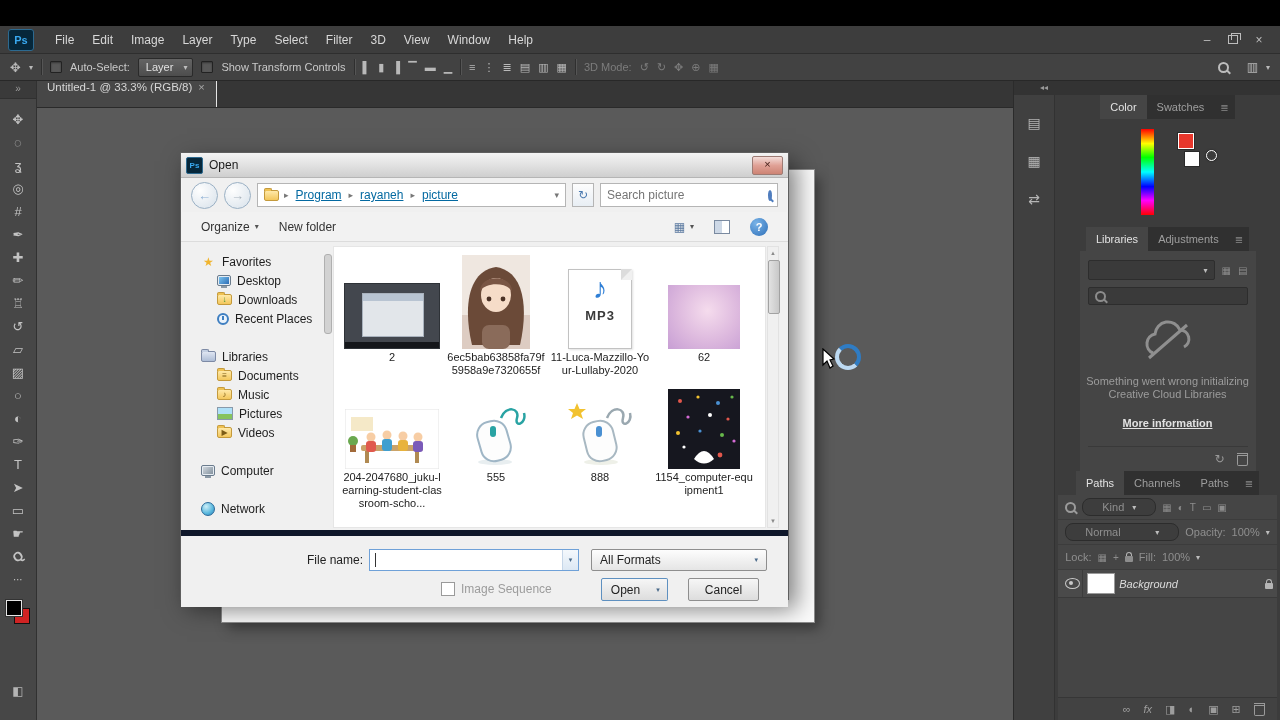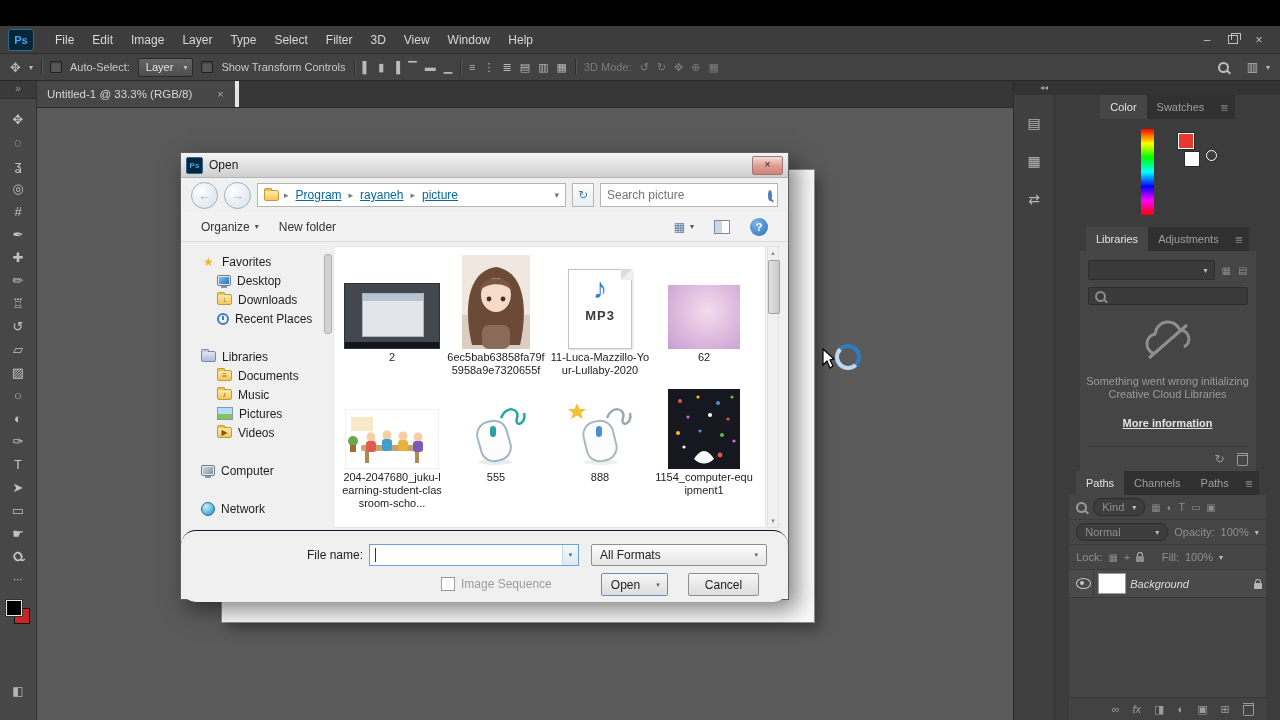--- a/index.html
+++ b/index.html
@@ -39,22 +39,22 @@
   .toolslist{display:flex;flex-direction:column;align-items:center;padding-top:9px;}
   .tool{width:34px;height:23px;line-height:23px;text-align:center;color:#c3c3c3;font-size:13px;}
   .toolslist .tool:nth-child(20) span{display:inline-block;transform:rotate(-40deg);font-weight:bold;}
   .swB{position:relative;width:26px;height:26px;margin:8px auto 0;}
   .swback{position:absolute;right:1px;bottom:1px;width:14px;height:14px;background:#cf2323;border:1px solid #111;}
   .swfront{position:absolute;left:1px;top:1px;width:14px;height:14px;background:#000;border:1px solid #e6e6e6;box-shadow:0 0 0 1px #333;}
   .qmask{position:absolute;bottom:22px;left:0;width:36px;text-align:center;color:#b5b5b5;font-size:12px;}
 
   
   .tabbar{left:36px;top:81px;width:977px;height:26px;background:#363636;border-bottom:1px solid #2a2a2a;display:flex;}
-  .doctab{display:inline-flex;align-items:center;gap:25px;height:26px;padding:0 11px;background:#474747;
-          border-right:4px solid #e5e5e5;color:#d6d6d6;font-size:11.5px;}
+  .doctab{display:inline-flex;gap:6px;height:26px;padding:0 11px;background:#474747;
+          border-right:1px solid #e5e5e5;color:#d6d6d6;font-size:11.5px;}
   .tabx{color:#a8a8a8;font-size:11px;}
   .canvaspage{left:222px;top:170px;width:592px;height:452px;background:#fbfbfb;
               box-shadow:0 0 0 1px #8d8d8d,6px 7px 12px rgba(0,0,0,.35);z-index:1;}
 
   
   .rightdock{left:1013px;top:81px;width:267px;height:639px;background:#3c3c3c;border-left:1px solid #2b2b2b;z-index:3;}
   .dockhead2{height:14px;background:#333;color:#9a9a9a;font-size:8px;line-height:14px;padding-left:26px;}
   .icostrip{position:absolute;left:0;top:14px;width:40px;bottom:0;background:#404040;border-right:1px solid #323232;
             display:flex;flex-direction:column;align-items:center;padding-top:20px;gap:22px;color:#b5b5b5;font-size:14px;}
   .panelcol{position:absolute;left:40px;top:14px;right:0;bottom:0;display:flex;flex-direction:column;align-items:center;}
@@ -76,21 +76,21 @@
              color:#9a9a9a;padding:0 6px;flex:1;font-size:10px;}
   .libsearch{display:flex;align-items:center;height:16px;background:#3a3a3a;border:1px solid #2d2d2d;border-radius:2px;
              color:#8c8c8c;padding:0 6px;margin-top:7px;gap:6px;}
   .liberr{width:176px;margin:10px auto 16px;text-align:center;color:#9c9c9c;font-size:11px;line-height:13px;}
   .liblink{text-align:center;margin-top:11px;color:#e2e2e2;font-size:11px;font-weight:bold;text-decoration:underline;}
   .libfoot{position:absolute;left:8px;right:8px;bottom:5px;border-top:1px solid #393939;padding-top:5px;
            display:flex;justify-content:flex-end;gap:12px;color:#9a9a9a;font-size:12px;align-items:center;}
   .trashic{display:inline-block;width:9px;height:9px;border:1px solid #9a9a9a;border-top:3px double #9a9a9a;border-radius:0 0 2px 2px;}
 
   .lrow{display:flex;align-items:center;gap:6px;height:24px;padding:0 7px;border-bottom:1px solid #3c3c3c;font-size:11px;color:#8f8f8f;}
-  .kindsel{display:inline-flex;align-items:center;gap:8px;height:16px;padding:0 8px;background:#3d3d3d;border:1px solid #2c2c2c;border-radius:8px;}
+  .kindsel{display:inline-flex;align-items:center;gap:8px;height:16px;padding:0 19px;background:#3d3d3d;border:1px solid #2c2c2c;border-radius:8px;}
   .lico{font-size:10px;color:#8d8d8d;}
   .layerrow{display:flex;align-items:center;gap:4px;height:27px;background:#4a4a4a;border-bottom:1px solid #3a3a3a;padding:0 4px;}
   .eyebox{width:20px;display:flex;justify-content:center;border-right:1px solid #3c3c3c;align-self:stretch;align-items:center;}
   .eyeic{display:inline-block;width:13px;height:9px;border:1px solid #c9c9c9;border-radius:50%;position:relative;}
   .eyeic::after{content:"";position:absolute;left:3.5px;top:1.8px;width:4px;height:4px;border-radius:50%;background:#c9c9c9;}
   .lthumb{width:26px;height:19px;background:#fff;border:1px solid #9a9a9a;}
   .lname{font-style:italic;font-size:11px;color:#dcdcdc;}
   .lockic{display:inline-block;width:8px;height:6px;background:#b5b5b5;position:relative;border-radius:1px;margin-top:4px;}
   .lockic::before{content:"";position:absolute;top:-4px;left:1px;width:4px;height:3px;border:1.5px solid #b5b5b5;border-bottom:none;border-radius:3px 3px 0 0;}
   .laybot{position:absolute;left:0;right:0;bottom:0;height:22px;background:#424242;border-top:1px solid #363636;
@@ -134,21 +134,21 @@
   .listrow{display:flex;padding-left:6px;}
   .tile{width:104px;display:flex;flex-direction:column;align-items:center;}
   .thw1{height:102px;display:flex;align-items:flex-end;justify-content:center;}
   .thw2{height:92px;display:flex;align-items:flex-end;justify-content:center;}
   .flabel{margin-top:2px;font-size:11px;line-height:13px;color:#222;text-align:center;word-break:break-all;width:100px;max-height:40px;overflow:hidden;}
   .listscroll{position:absolute;right:9px;top:4px;width:12px;bottom:2px;background:#f0f0f0;border:1px solid #e2e2e2;box-sizing:border-box;}
   .scArr{height:12px;text-align:center;font-size:6px;color:#8a8a8a;line-height:12px;}
   .scThumb{position:absolute;left:0px;top:13px;width:10px;height:52px;background:linear-gradient(90deg,#e2e2e2,#c8c8c8);
            border:1px solid #a2a2a2;border-radius:2px;}
   .scArrB{position:absolute;bottom:0;left:0;right:0;}
-  .dlg-footer{position:relative;height:71px;background:#f0f0f0;border-top:1px solid #0f172a;border-radius:15px;}
+  .dlg-footer{position:relative;height:71px;background:#f0f0f0;border-top:6px solid #0f172a;}
   .fnlabel{position:absolute;left:112px;top:17px;width:70px;text-align:right;}
   .fninput{position:absolute;left:188px;top:13px;width:210px;height:22px;background:#fff;border:1px solid #6fa1d8;box-sizing:border-box;}
   .fncaret{position:absolute;left:5px;top:3px;width:1px;height:14px;background:#333;}
   .fnarrow{position:absolute;right:0;top:0;width:15px;height:20px;border-left:1px solid #c6d6e8;
            background:linear-gradient(#f4f8fc,#dce8f4);text-align:center;font-size:7px;color:#4a6a8a;line-height:20px;}
   .fmtsel{position:absolute;left:410px;top:13px;width:176px;height:22px;border:1px solid #8e8e8e;border-radius:2px;
           background:linear-gradient(#fdf dfd,#e5e5e5);background:linear-gradient(#fdfdfd,#e5e5e5);display:flex;align-items:center;
           padding:0 8px;box-sizing:border-box;justify-content:space-between;}
   .cbx{position:absolute;left:260px;top:46px;width:12px;height:12px;background:#fff;border:1px solid #9a9a9a;}
   .cbxlbl{position:absolute;left:280px;top:46px;color:#9c9c9c;}
@@ -657,21 +657,21 @@
           </span>
           <span>Opacity:</span>
           <span>100%</span>
           <span class="dsarrow">▾</span>
         </div>
         <div class="lrow">
           <span>Lock:</span>
           <span class="lico">▦</span>
           <span class="lico">+</span>
           <span class="lockic" style="background:#8d8d8d"></span>
-          <span style="margin-left:12px">Fill:</span>
+          <span style="">Fill:</span>
           <span>100%</span>
           <span class="dsarrow">▾</span>
         </div>
         <div class="layerrow">
           <span class="eyebox">
               <span class="eyeic"></span>
             </span>
           <span class="lthumb"></span>
           <span class="lname">Background</span>
           <div class="sp"></div>

